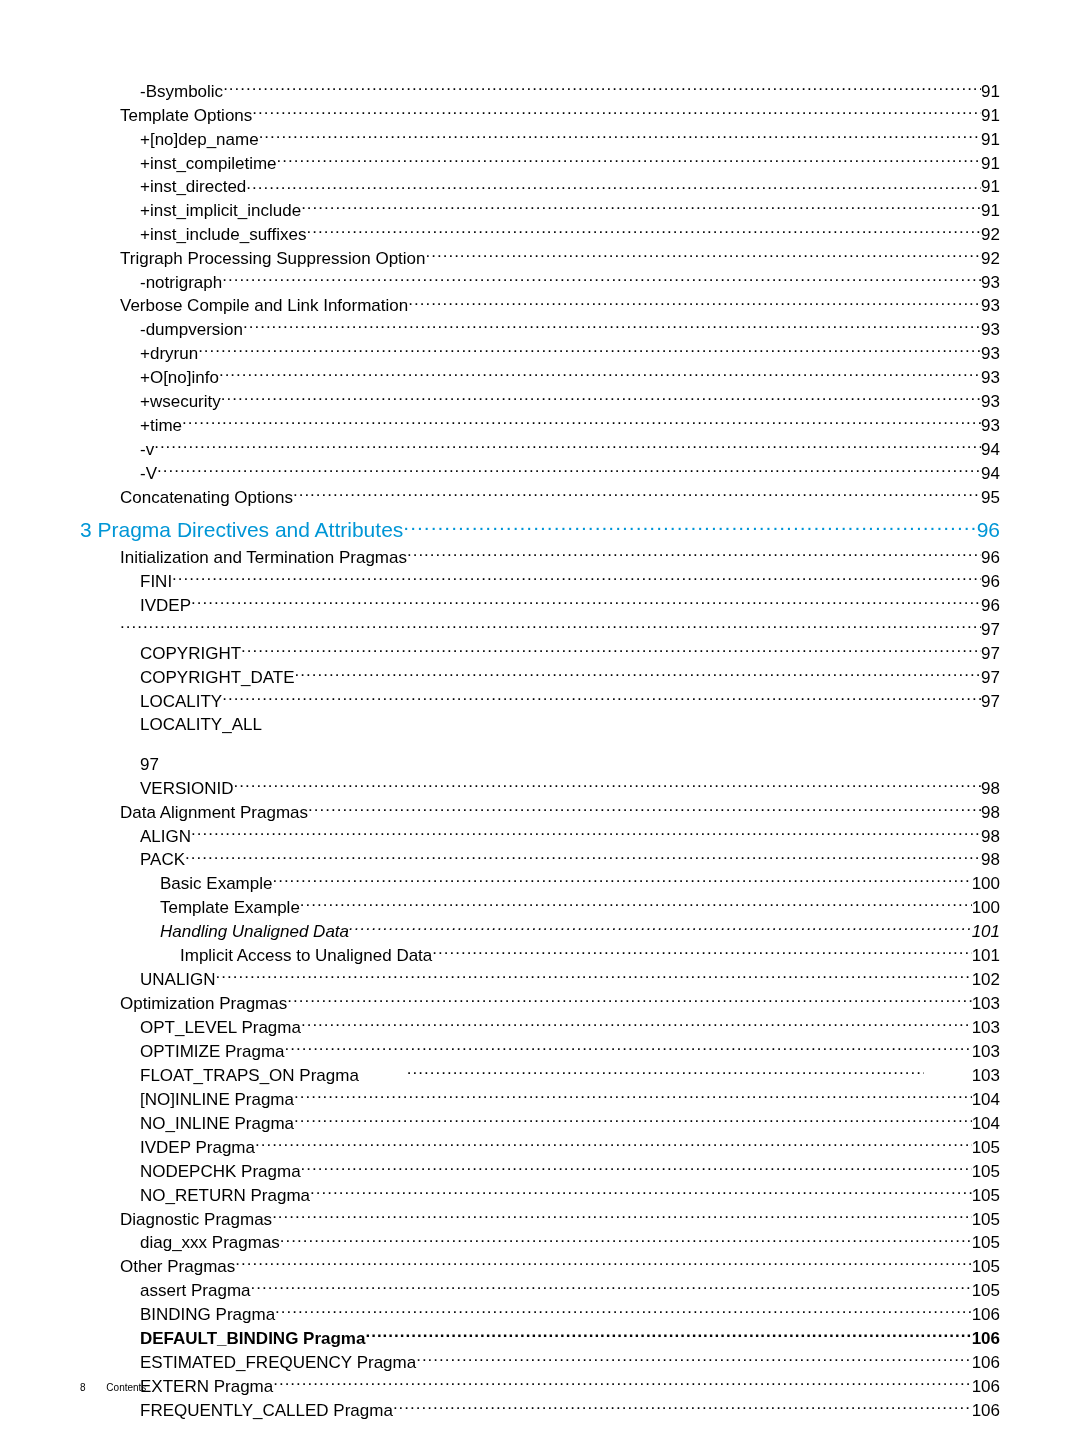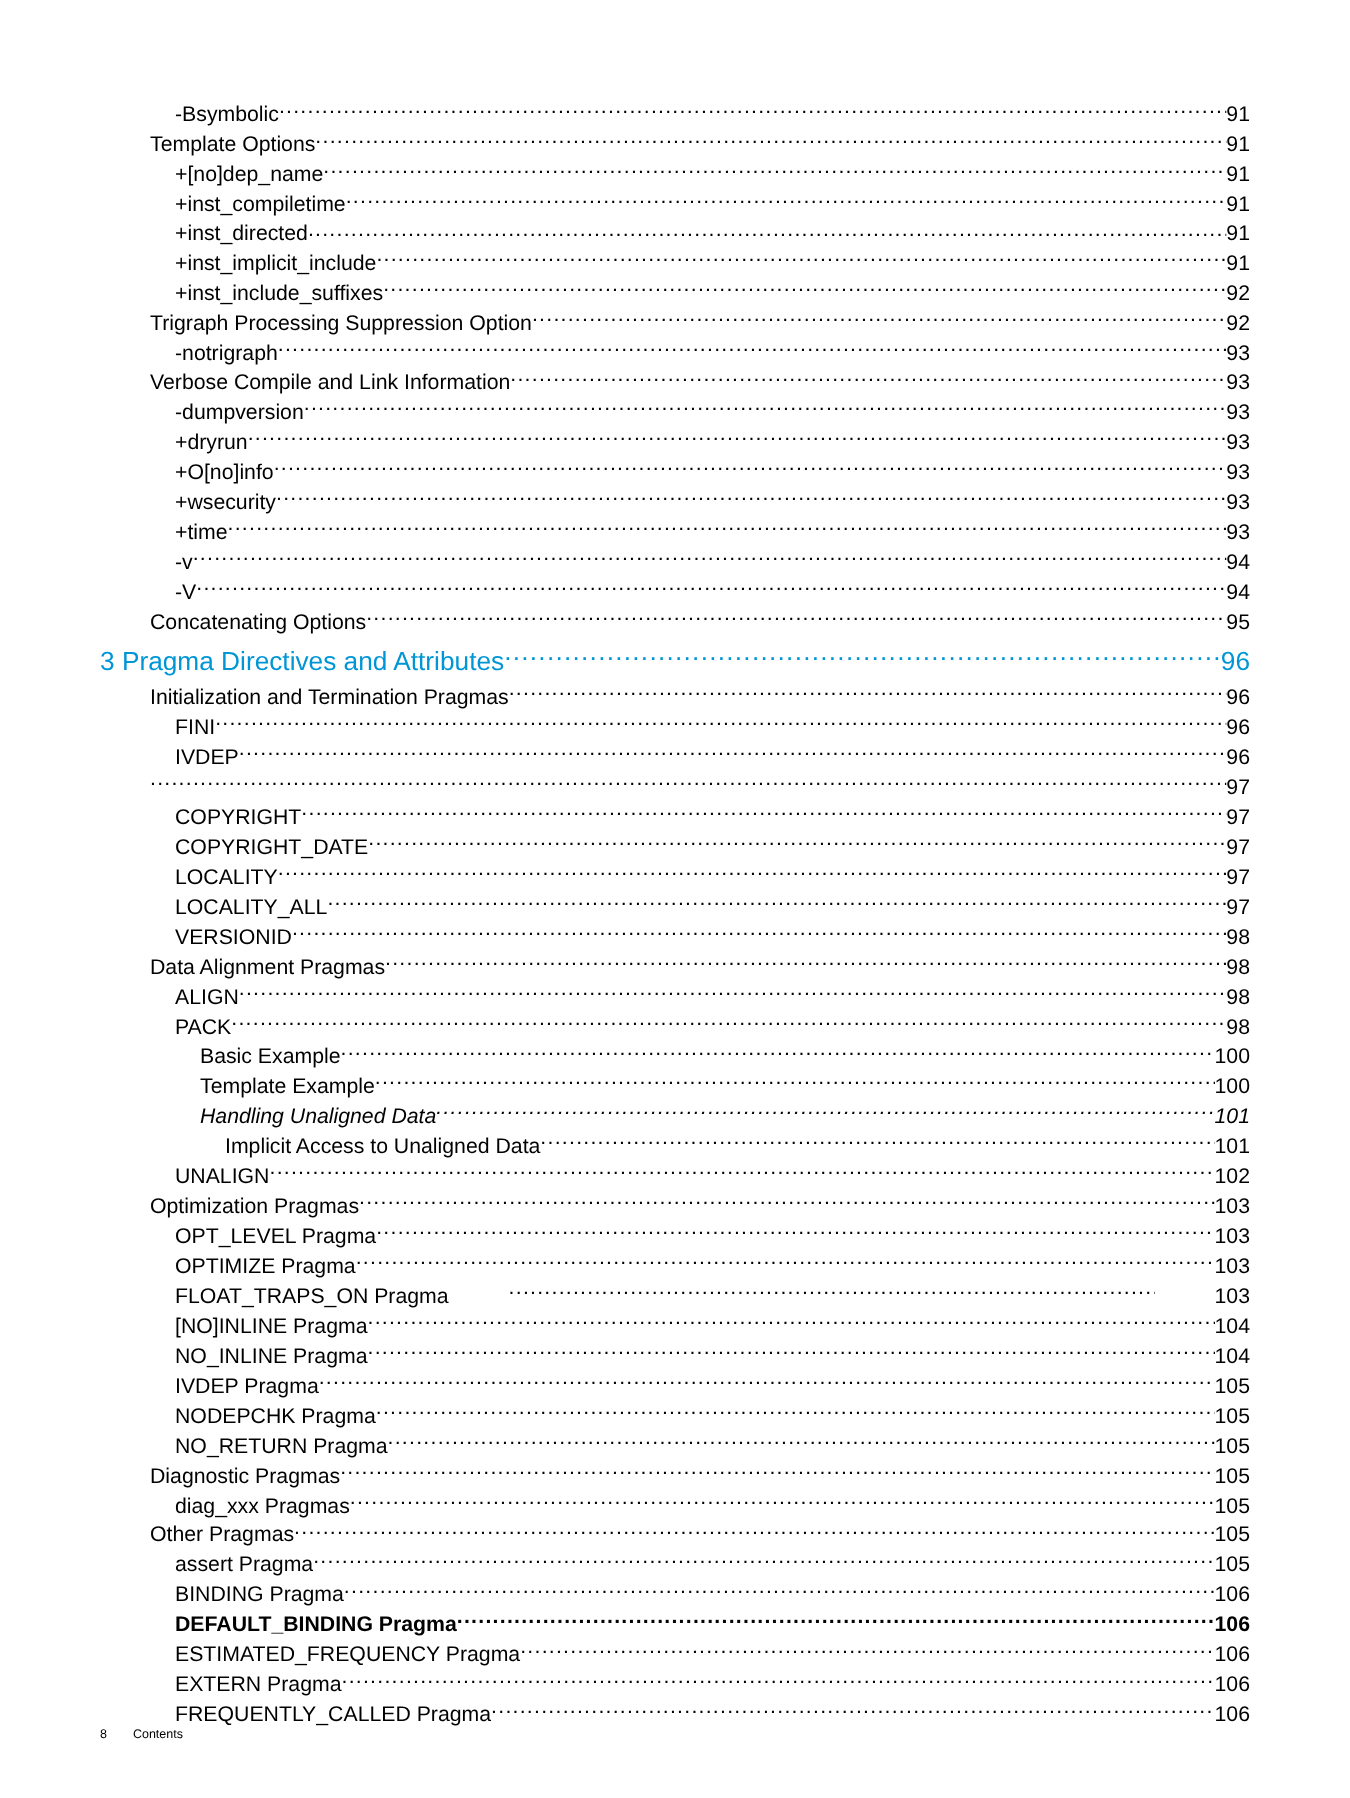--- a/index.html
+++ b/index.html
@@ -190,21 +190,21 @@
       <div class="toc-line" style="padding-left: 60px;">
         <span class="toc-label">COPYRIGHT_DATE</span>
         <span class="toc-dots"></span>
         <span class="toc-page">97</span>
       </div>
       <div class="toc-line" style="padding-left: 60px;">
         <span class="toc-label">LOCALITY</span>
         <span class="toc-dots"></span>
         <span class="toc-page">97</span>
       </div>
-      <div class="toc-line" style="padding-left: 60px;">
+      <div class="toc-line" style="padding-left: 60px; flex-direction: column;">
         <span class="toc-label">LOCALITY_ALL</span>
         <span class="toc-dots"></span>
         <span class="toc-page">97</span>
       </div>
       <div class="toc-line" style="padding-left: 60px;">
         <span class="toc-label">VERSIONID</span>
         <span class="toc-dots"></span>
         <span class="toc-page">98</span>
       </div>
       <div class="toc-line" style="padding-left: 40px;">

